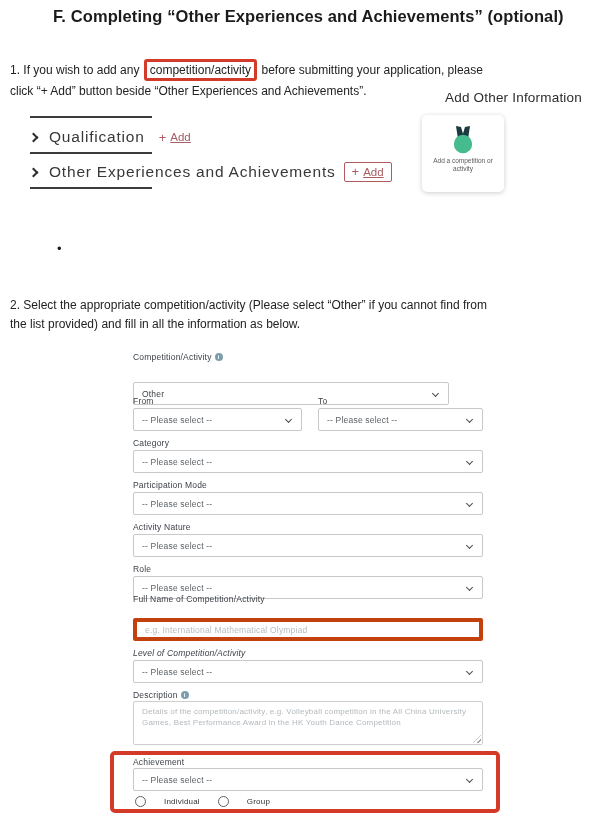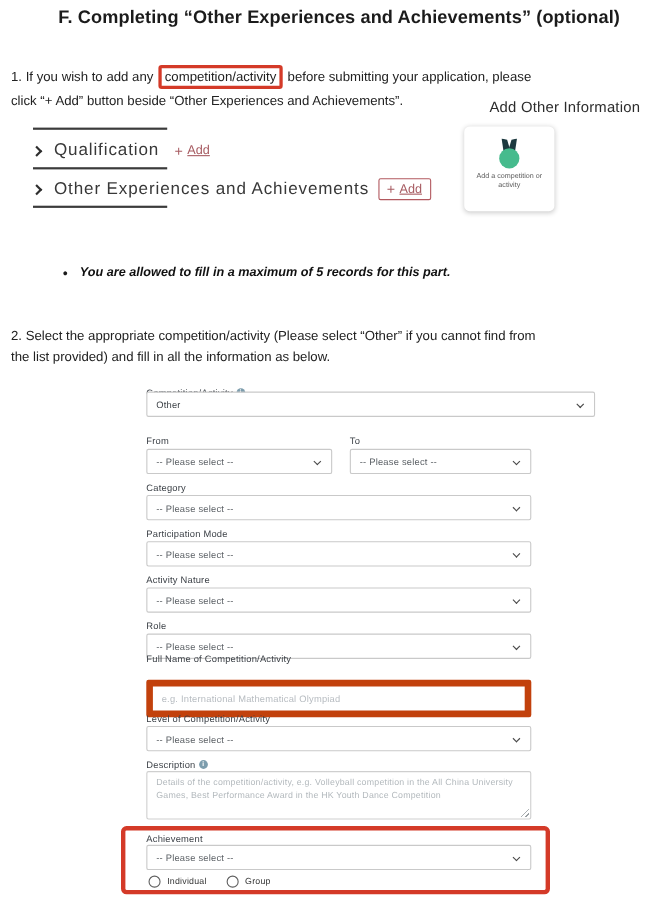--- a/index.html
+++ b/index.html
@@ -49,36 +49,36 @@
   .info { display:inline-block; width:8px; height:8px; border-radius:50%; background:#7d9dad;
           color:#fff; font-size:6px; line-height:8px; text-align:center; font-weight:bold; }
   .fselect { position:absolute; height:23px; background:#fff; border:1px solid #c9c9c9;
              border-radius:2px; display:flex; align-items:center; padding:0 22px 0 8px; }
   .sel-value { font-size:8.5px; color:#5b6065; letter-spacing:.2px; white-space:nowrap;
                overflow:hidden; }
   .sel-value.dark { color:#3a3f44; }
   .sel-chev { position:absolute; right:10px; top:8px; width:5px; height:5px;
               border-right:1.4px solid #4a4a4a; border-bottom:1.4px solid #4a4a4a;
               transform:rotate(45deg); }
-  .ftext { position:absolute; height:23px; width:100%; border:6px solid #c2410c; border-radius:2px;
-           font-family:"Liberation Sans", sans-serif; font-size:8.5px; color:#333; padding:11px 8px;
+  .ftext { position:absolute; height:23px; width:100%; border:4px solid #c2410c; border-radius:2px;
+           font-family:"Liberation Sans", sans-serif; font-size:8.5px; color:#333; padding:0 8px;
            outline:none; background:#fff; }
   .ftext::placeholder { color:#b7bcc1; letter-spacing:.2px; }
   .tawrap { position:absolute; left:0; width:100%; height:44px; }
   .ftextarea { width:100%; height:44px; border:1px solid #cfcfcf; border-radius:2px; resize:none;
                font-family:"Liberation Sans", sans-serif; font-size:8px; line-height:10.5px;
                color:#333; padding:5px 8px; outline:none; background:#fff; }
   .ftextarea::placeholder { color:#b3b9bd; letter-spacing:.2px; }
   .resize-handle { position:absolute; right:2px; bottom:2px; width:8px; height:8px;
                    background:repeating-linear-gradient(-45deg, transparent 0 2px, #9aa0a4 2px 3px);
                    clip-path:polygon(100% 0, 100% 100%, 0 100%); }
   .radio-row { position:absolute; left:2px; display:flex; align-items:center; }
   .radio { width:11px; height:11px; border:1px solid #5f5f5f; border-radius:50%; background:#fff;
            flex:none; }
-  .radio-label { font-size:8px; color:#333; margin-left:6px; letter-spacing:.2px; }
+  .radio-label { font-size:8px; color:#333; margin-left:18px; letter-spacing:.2px; }
   .radio-gap { width:18px; }
 
   .achv-redbox { position:absolute; left:110px; top:751px; width:390px; height:62px;
                  border:4px solid #d43a28; border-radius:5px; }
 </style>
 </head>
 <body>
 
 <div class="page">
 
@@ -117,35 +117,34 @@
         <path d="M6 0 L11 1 L14 11 L8 13 Z" fill="#1d3a40"></path>
         <path d="M20 0 L15 1 L12 11 L18 13 Z" fill="#1d3a40"></path>
         <circle cx="13" cy="18" r="9.2" fill="#46bb8d"></circle>
       </svg>
     </div>
     <div class="card-label">Add a competition or activity</div>
   </div>
 
   <div class="bullet-row">
     <span class="bdot">•</span>
-    <span class="btext">You are allowed to fill in a maximum of 5 records for this part.</span>
   </div>
 
   <div class="para para2">
     <span>2. Select the appropriate competition/activity (Please select “Other” if you cannot find from</span><br>
     <span>the list provided) and fill in all the information as below.</span>
   </div>
 
   <div class="form">
 
     <div class="flabel" style="top:0;">
       <span>Competition/Activity</span>
       <span class="info">i</span>
     </div>
-    <div class="fselect" style="top:4px; left:0; width:408px;align-items:center;">
+    <div class="fselect" style="top:30px; left:0; width:316px;align-items:center;">
       <span class="sel-value dark">Other</span>
       <span class="sel-chev"></span>
     </div>
 
     <div class="flabel" style="top:44px;">From</div>
     <div class="fselect" style="top:56px; left:0; width:169px;">
       <span class="sel-value">-- Please select --</span>
       <span class="sel-chev"></span>
     </div>
     <div class="flabel" style="top:44px; left:185px;">To</div>
@@ -174,21 +173,21 @@
 
     <div class="flabel" style="top:212px;">Role</div>
     <div class="fselect" style="top:224px; left:0; width:350px;">
       <span class="sel-value">-- Please select --</span>
       <span class="sel-chev"></span>
     </div>
 
     <div class="flabel" style="top:242px;">Full Name of Competition/Activity</div>
     <input class="ftext" style="top: 266px;" type="text" placeholder="e.g. International Mathematical Olympiad">
 
-    <div class="flabel" style="top:296px;">Level of Competition/Activity</div>
+    <div class="flabel" style="top:296px;font-style:italic;">Level of Competition/Activity</div>
     <div class="fselect" style="top:308px; left:0; width:350px;">
       <span class="sel-value">-- Please select --</span>
       <span class="sel-chev"></span>
     </div>
 
     <div class="flabel" style="top:338px;">
       <span>Description</span>
       <span class="info">i</span>
     </div>
     <div class="tawrap" style="top:349px;">

